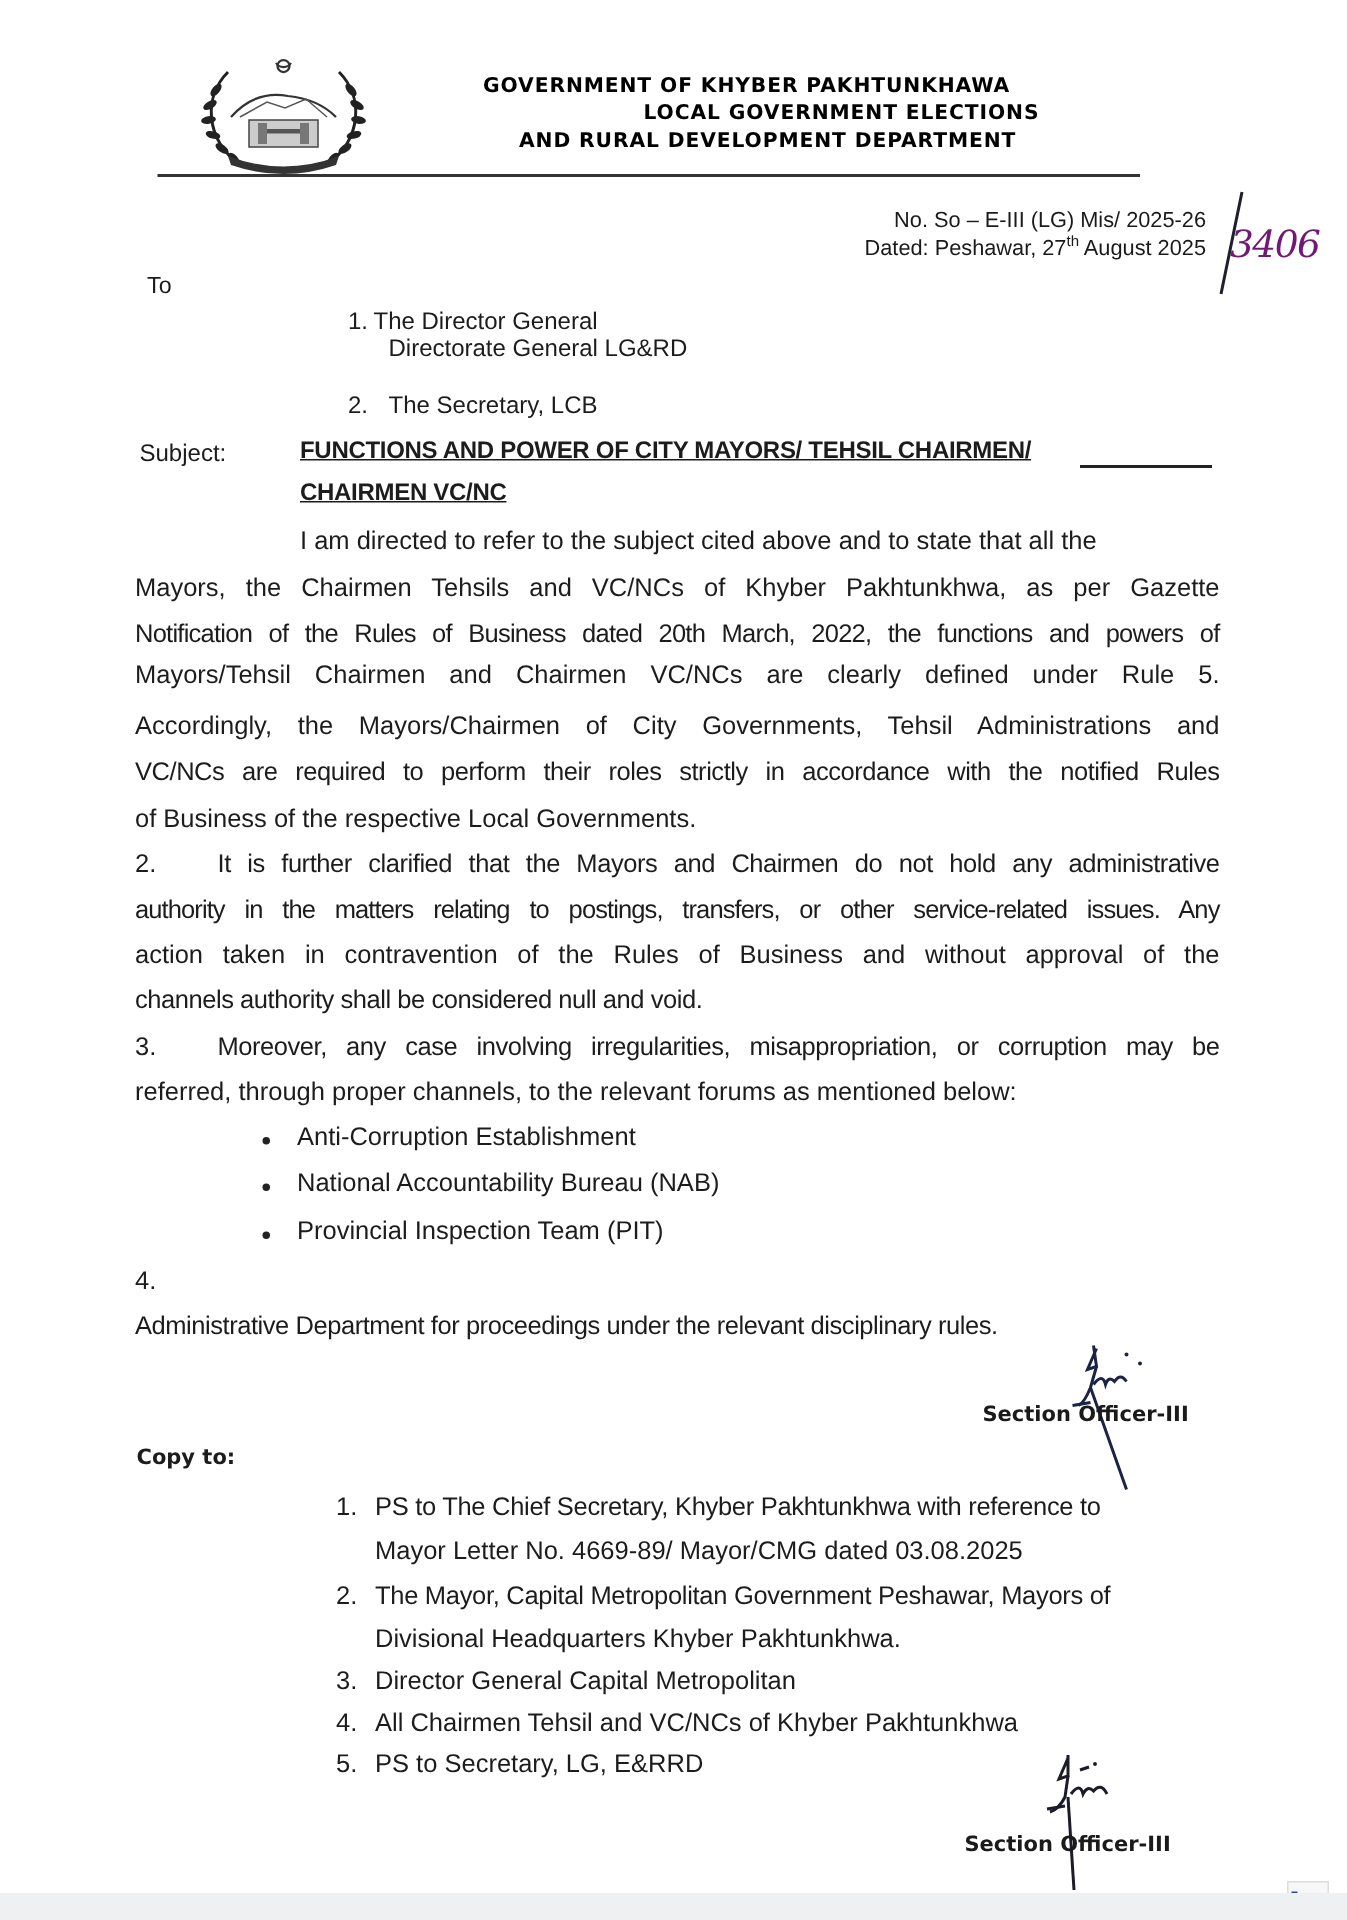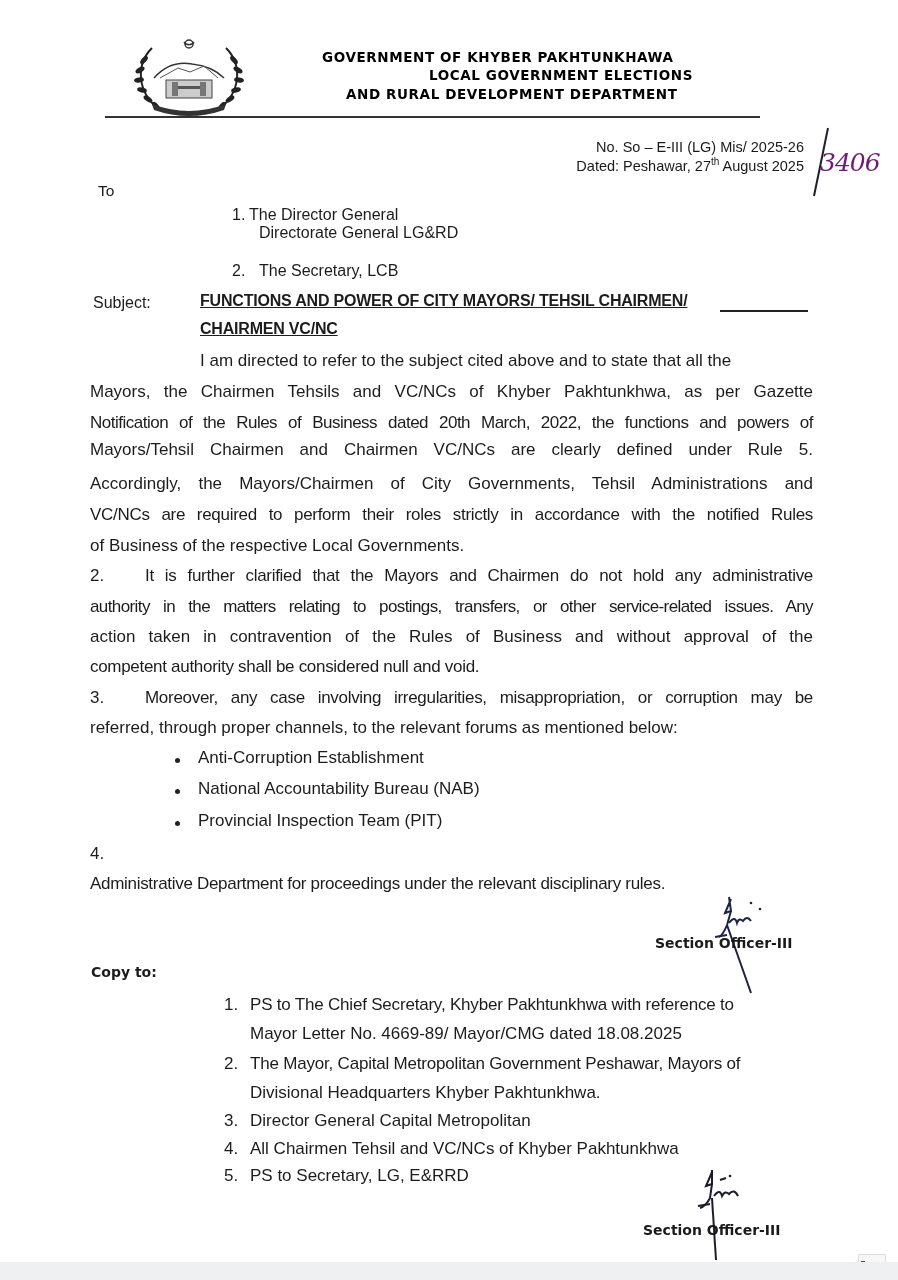--- a/index.html
+++ b/index.html
@@ -92,21 +92,21 @@
   <div class="abs line just" style="left:90px;width:723px;top:413px;letter-spacing:-0.5px;">Notification of the Rules of Business dated 20th March, 2022, the functions and powers of</div>
   <div class="abs line just" style="left:90px;width:723px;top:440px;">Mayors/Tehsil Chairmen and Chairmen VC/NCs are clearly defined under Rule 5.</div>
   <div class="abs line just" style="left:90px;width:723px;top:474px;">Accordingly, the Mayors/Chairmen of City Governments, Tehsil Administrations and</div>
   <div class="abs line just" style="left:90px;width:723px;top:505px;letter-spacing:-0.3px;">VC/NCs are required to perform their roles strictly in accordance with the notified Rules</div>
   <div class="abs line" style="left:90px;top:536px;">of Business of the respective Local Governments.</div>
 
   <div class="abs line" style="left:90px;top:566px;">2.</div>
   <div class="abs line just" style="left:145px;width:668px;top:566px;letter-spacing:-0.3px;">It is further clarified that the Mayors and Chairmen do not hold any administrative</div>
   <div class="abs line just" style="left:90px;width:723px;top:597px;letter-spacing:-0.6px;">authority in the matters relating to postings, transfers, or other service-related issues. Any</div>
   <div class="abs line just" style="left:90px;width:723px;top:627px;">action taken in contravention of the Rules of Business and without approval of the</div>
-  <div class="abs line" style="left:90px;top:657px;letter-spacing:-0.3px;">competent authority shall be considered null and void.</div>
+  <div class="abs line" style="left:90px;top:657px;letter-spacing:-0.3px;">channels authority shall be considered null and void.</div>
 
   <div class="abs line" style="left:90px;top:688px;">3.</div>
   <div class="abs line" style="left:90px;top:718px;">referred, through proper channels, to the relevant forums as mentioned below:</div>
   <div class="abs line just" style="left:145px;width:668px;top:688px;letter-spacing:-0.3px;">Moreover, any case involving irregularities, misappropriation, or corruption may be</div>
 
   <div class="bullet" style="left:175px;top:758px;"></div>
   <div class="abs line" style="left:198px;top:748px;">Anti-Corruption Establishment</div>
   <div class="bullet" style="left:175px;top:789px;"></div>
   <div class="abs line" style="left:198px;top:779px;">National Accountability Bureau (NAB)</div>
   <div class="bullet" style="left:175px;top:821px;"></div>
@@ -127,21 +127,21 @@
       <circle cx="46" cy="8" r="1.3" fill="#1b2346"></circle>
       <circle cx="55" cy="14" r="1.3" fill="#1b2346"></circle>
     </svg>
   </div>
   <div class="abs sig-title" style="left:655px;top:935px;">Section Officer-III</div>
 
   <div class="abs copy-label" style="left:91px;top:964px;">Copy to:</div>
 
   <div class="abs line" style="left:224px;top:995px;">1.</div>
   <div class="abs line" style="left:250px;top:995px;letter-spacing:-0.2px;text-align:center;">PS to The Chief Secretary, Khyber Pakhtunkhwa with reference to</div>
-  <div class="abs line" style="left:250px;top:1024px;">Mayor Letter No. 4669-89/ Mayor/CMG dated 18.08.2025</div>
+  <div class="abs line" style="left:250px;top:1024px;">Mayor Letter No. 4669-89/ Mayor/CMG dated 03.08.2025</div>
 
   <div class="abs line" style="left:224px;top:1054px;">2.</div>
   <div class="abs line" style="left:250px;top:1054px;letter-spacing:-0.2px;">The Mayor, Capital Metropolitan Government Peshawar, Mayors of</div>
   <div class="abs line" style="left:250px;top:1083px;">Divisional Headquarters Khyber Pakhtunkhwa.</div>
 
   <div class="abs line" style="left:224px;top:1111px;">3.</div>
   <div class="abs line" style="left:250px;top:1111px;">Director General Capital Metropolitan</div>
 
   <div class="abs line" style="left:224px;top:1139px;">4.</div>
   <div class="abs line" style="left:250px;top:1139px;">All Chairmen Tehsil and VC/NCs of Khyber Pakhtunkhwa</div>

